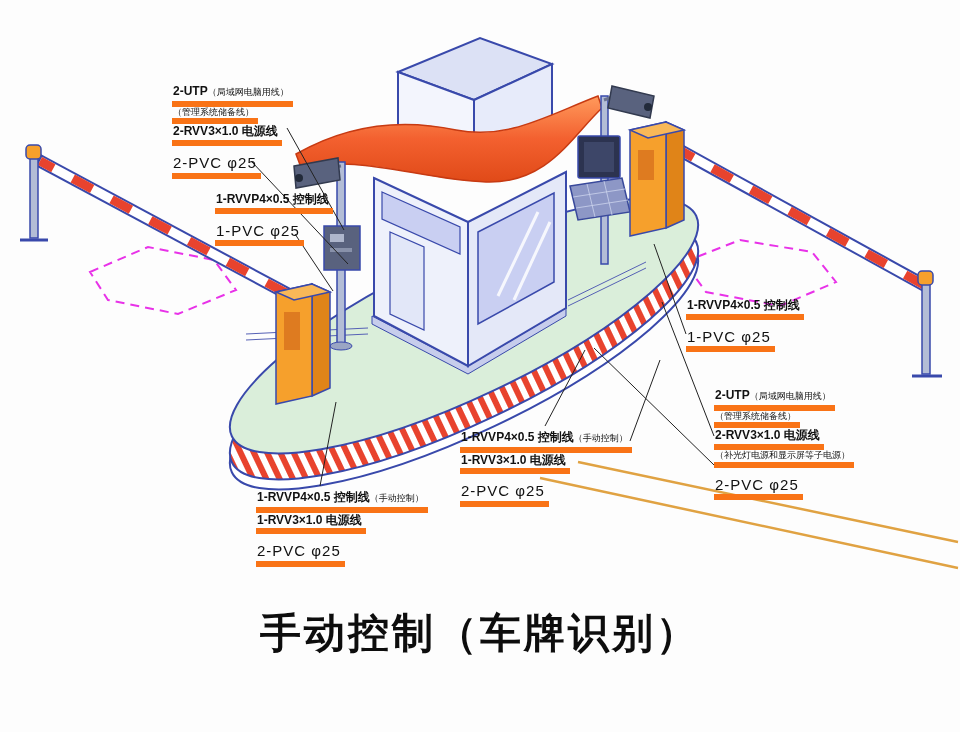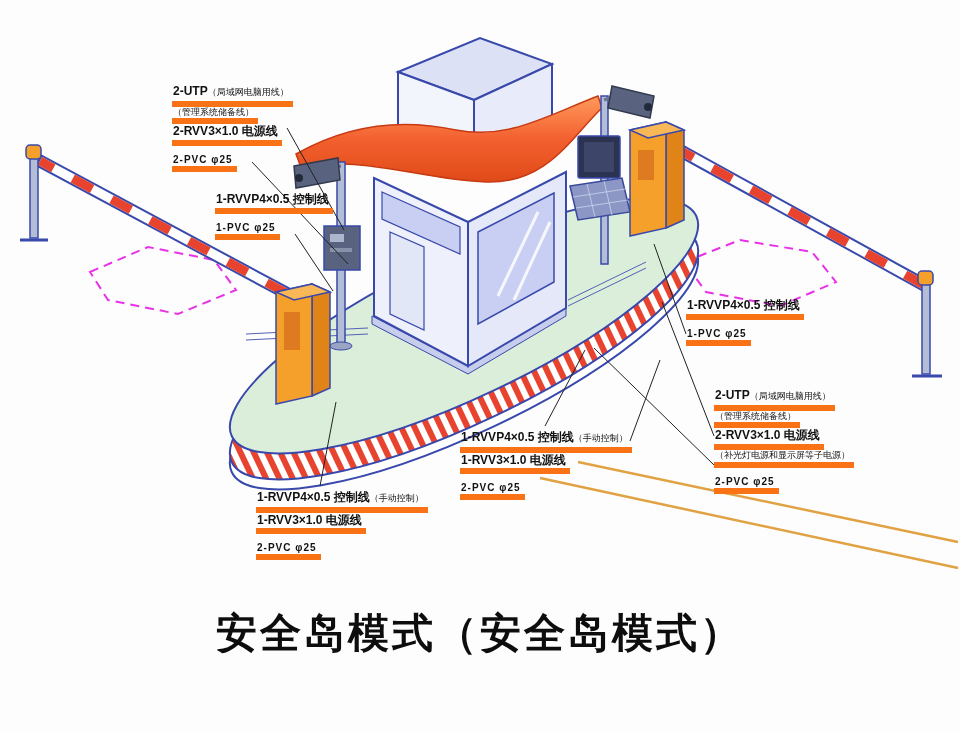--- a/index.html
+++ b/index.html
@@ -4,21 +4,21 @@
 <style>
   html,body{margin:0;padding:0;background:#ffffff;}
   #page{position:relative;width:960px;height:732px;background:#fdfdfd;overflow:hidden;
         font-family:"Liberation Sans",sans-serif;}
   #scene{position:absolute;left:0;top:0;z-index:1;}
   .callout{position:absolute;z-index:3;color:#111;}
   .c-line{display:block;width:max-content;border-bottom:6px solid #f97316;
           padding:0 4px 0 1px;line-height:1.3;white-space:nowrap;}
   .sz-main{font-size:12px;font-weight:700;}
   .sz-note{font-size:9px;font-weight:400;}
-  .sz-big{font-size:10px;font-weight:700;letter-spacing:1px;}
+  .sz-big{font-size:15px;font-weight:400;letter-spacing:1px;}
   .gap{margin-top:7px;}
   #title{position:absolute;left:0;right:0;top:606px;z-index:3;text-align:center;
          font-size:41px;font-weight:600;letter-spacing:3px;color:#0d0d0d;}
 </style>
 </head>
 <body>
 
 <div id="page">
 
 <svg id="scene" width="960" height="732" viewBox="0 0 960 732">
@@ -175,15 +175,15 @@
   <span class="c-line sz-main">1-RVV3×1.0 电源线</span>
   <span class="c-line sz-big gap">2-PVC φ25</span>
 </div>
 
 <div class="callout" style="left:256px;top:486px;">
   <span class="c-line"><span class="sz-main">1-RVVP4×0.5 控制线</span><span class="sz-note">（手动控制）</span></span>
   <span class="c-line sz-main">1-RVV3×1.0 电源线</span>
   <span class="c-line sz-big gap">2-PVC φ25</span>
 </div>
 
-<div id="title">安全岛模式（安全岛模式）</div>
+<div id="title">手动控制（车牌识别）</div>
 
 </div>
 
 </body></html>

